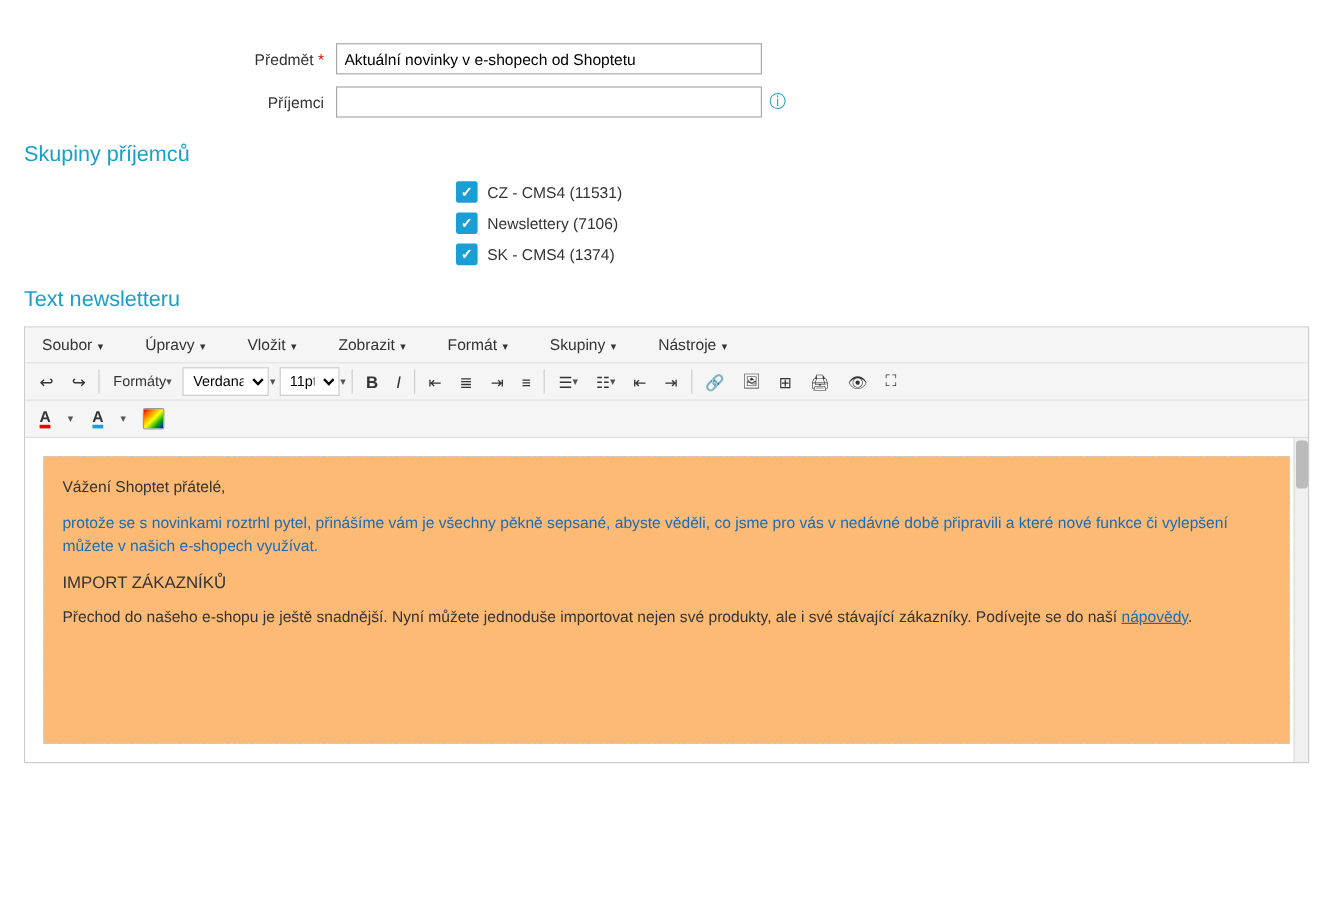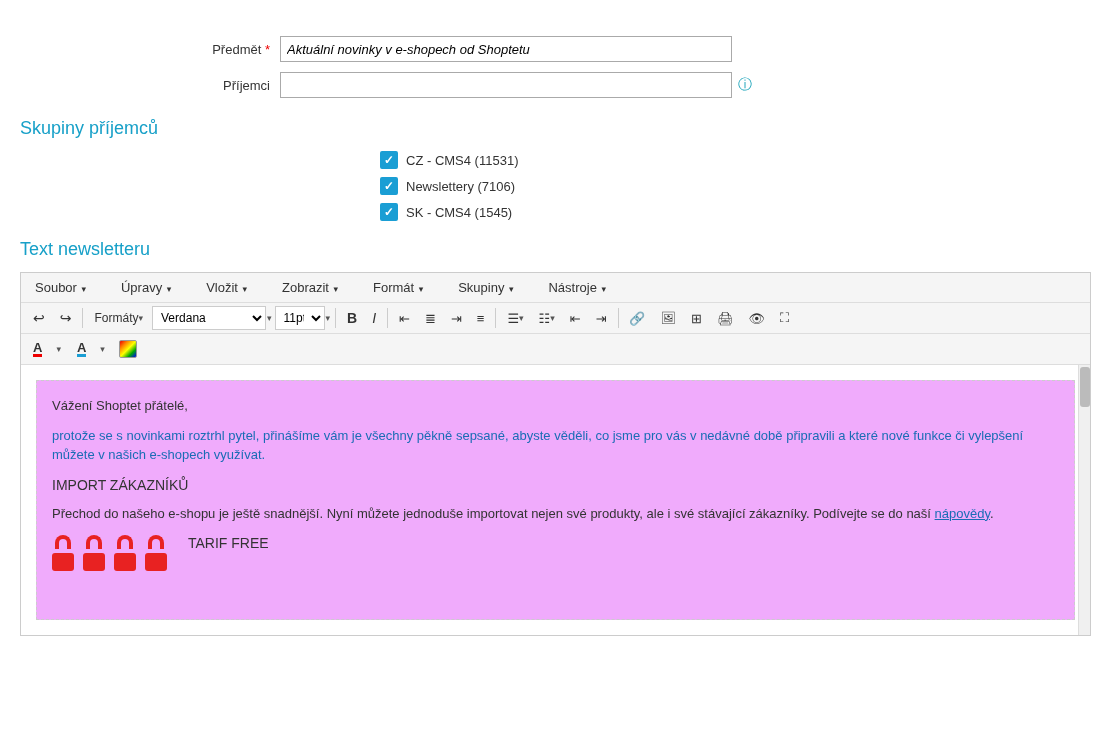--- a/index.html
+++ b/index.html
@@ -33,27 +33,26 @@
       padding-right: 10px;
       color: #333;
       font-size: 13px;
     }
 
     .required-star {
       color: #e00;
     }
 
     .form-input {
-      width: 452px;
+      width: 355px;
       height: 26px;
       border: 1px solid #aaa;
       padding: 3px 6px;
       font-size: 13px;
       outline: none;
-      font-style: italic;
     }
 
     .info-icon {
       margin-left: 6px;
       color: #17a2b8;
       cursor: pointer;
       font-size: 14px;
     }
 
     
@@ -198,21 +197,21 @@
       min-height: 260px;
       padding: 15px;
       overflow-y: auto;
       position: relative;
     }
 
     .editor-inner {
       border: 1px dashed #ccc;
       padding: 15px;
       min-height: 240px;
-      background: #f0abfc;
+      background: #fdba74;
     }
 
     .editor-inner p {
       margin-bottom: 10px;
       font-size: 13px;
       line-height: 1.5;
     }
 
     .editor-inner .blue-text {
       color: #1a6cb5;
@@ -323,21 +322,21 @@
     <div class="checkbox-item">
       <div class="checkbox-custom"></div>
       <span class="checkbox-label">CZ - CMS4 (11531)</span>
     </div>
     <div class="checkbox-item">
       <div class="checkbox-custom"></div>
       <span class="checkbox-label">Newslettery (7106)</span>
     </div>
     <div class="checkbox-item">
       <div class="checkbox-custom"></div>
-      <span class="checkbox-label">SK - CMS4 (1545)</span>
+      <span class="checkbox-label">SK - CMS4 (1374)</span>
     </div>
   </div>
 
   <h2 class="section-header">Text newsletteru</h2>
 
   <div class="editor-wrapper">
 
     <div class="toolbar-row1">
       <span class="toolbar-menu-item">
         <span>Soubor</span><span class="arrow"> ▾</span>
@@ -367,21 +366,21 @@
       <button class="tb-btn" style="font-size:14px;">↩</button>
       <button class="tb-btn" style="font-size:14px;">↪</button>
 
       <div class="tb-separator"></div>
 
       <button class="tb-btn" style="font-size:12px;">
         <span>Formáty</span>
         <span class="tb-arrow"> ▾</span>
       </button>
 
-      <select class="tb-select" style="width:114px;">
+      <select class="tb-select" style="width:72px;">
         <option>Verdana</option>
       </select>
       <span class="tb-arrow" style="margin-left:-2px;">▾</span>
 
       <select class="tb-select" style="width:50px;">
         <option>11pt</option>
       </select>
       <span class="tb-arrow" style="margin-left:-2px;">▾</span>
 
       <div class="tb-separator"></div>
@@ -468,47 +467,20 @@
 
     <div class="editor-scroll-container" style="display:flex;">
       <div class="editor-content" style="flex:1; overflow-y:auto; max-height:300px;">
         <div class="editor-inner">
           <p>Vážení Shoptet přátelé,</p>
           <p class="blue-text">protože se s novinkami roztrhl pytel, přinášíme vám je všechny pěkně sepsané, abyste věděli, co jsme pro vás v nedávné době připravili a které nové funkce či vylepšení můžete v našich e-shopech využívat.</p>
           <p class="bold-heading">IMPORT ZÁKAZNÍKŮ</p>
           <p>
             <span>Přechod do našeho e-shopu je ještě snadnější. Nyní můžete jednoduše importovat nejen své produkty, ale i své stávající zákazníky. Podívejte se do naší </span><a class="link">nápovědy</a><span>.</span>
           </p>
-          <div class="tarif-section">
-            <div class="tarif-icons">
-
-              <div class="padlock">
-                <div class="padlock-shackle" style="border-color:#e82222;"></div>
-                <div class="padlock-body" style="background:#e82222;"></div>
-              </div>
-
-              <div class="padlock">
-                <div class="padlock-shackle" style="border-color:#e82222;"></div>
-                <div class="padlock-body" style="background:#e82222;"></div>
-              </div>
-
-              <div class="padlock">
-                <div class="padlock-shackle" style="border-color:#e82222;"></div>
-                <div class="padlock-body" style="background:#e82222;"></div>
-              </div>
-
-              <div class="padlock">
-                <div class="padlock-shackle" style="border-color:#e82222;"></div>
-                <div class="padlock-body" style="background:#e82222;"></div>
-              </div>
-            </div>
-            <div>
-              <p class="bold-heading">TARIF FREE</p>
-            </div>
-          </div>
         </div>
       </div>
       <div class="scrollbar-area">
         <div class="scrollbar-thumb"></div>
       </div>
     </div>
 
   </div>
 
 </div>

